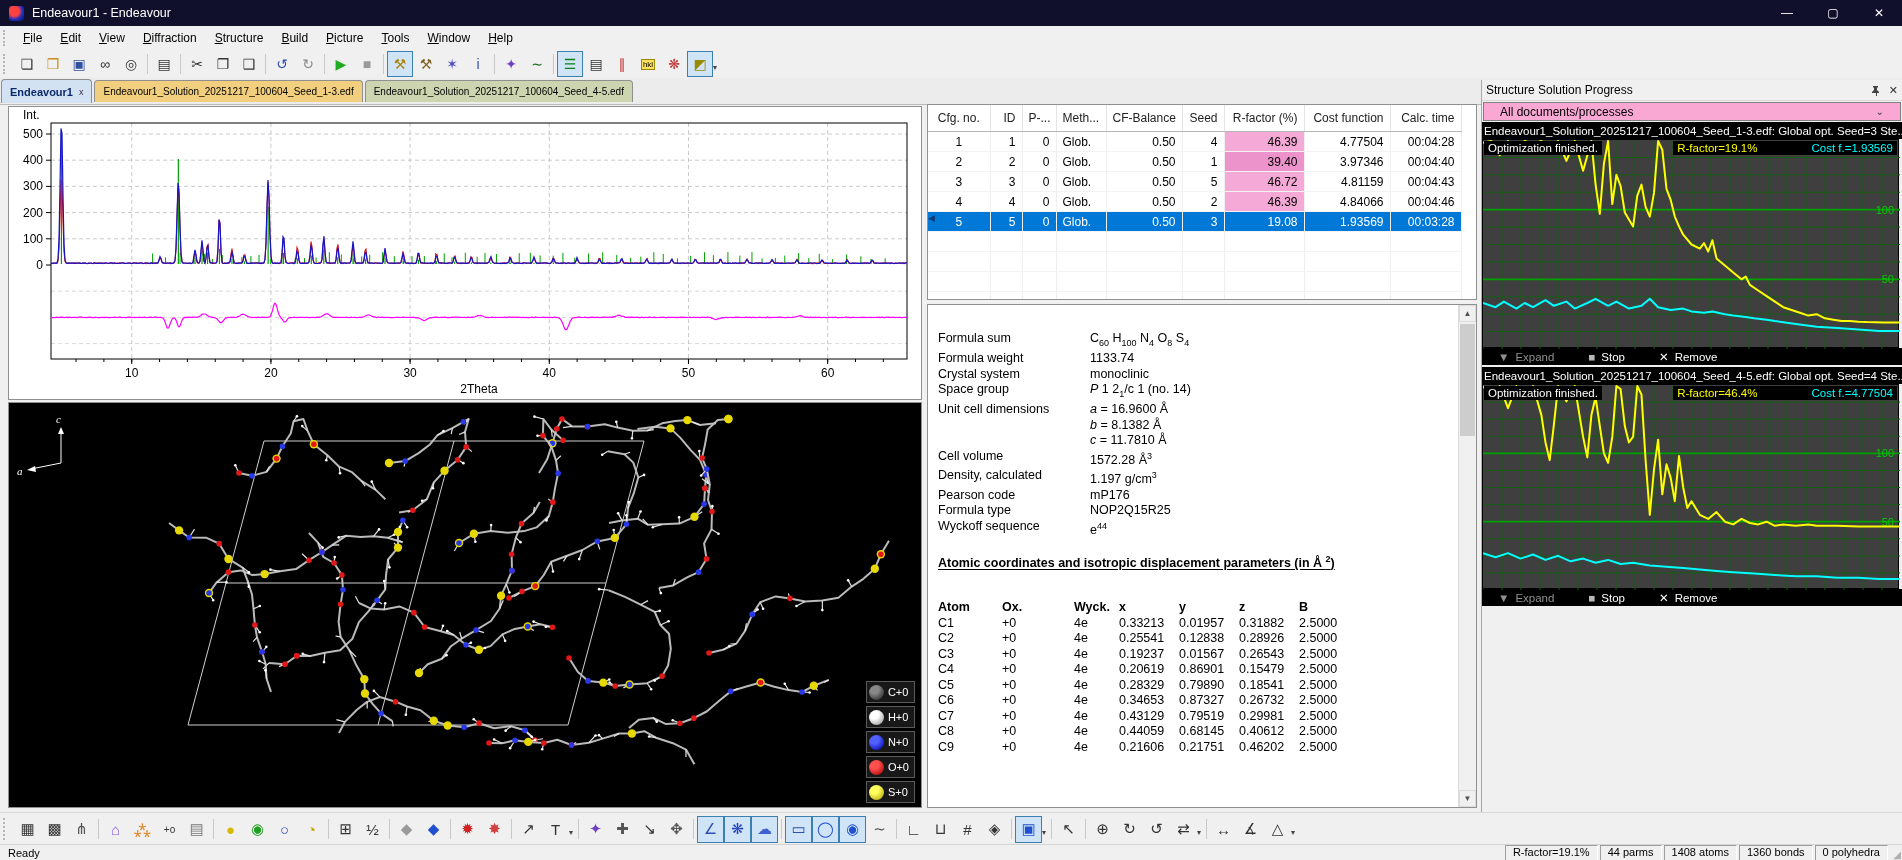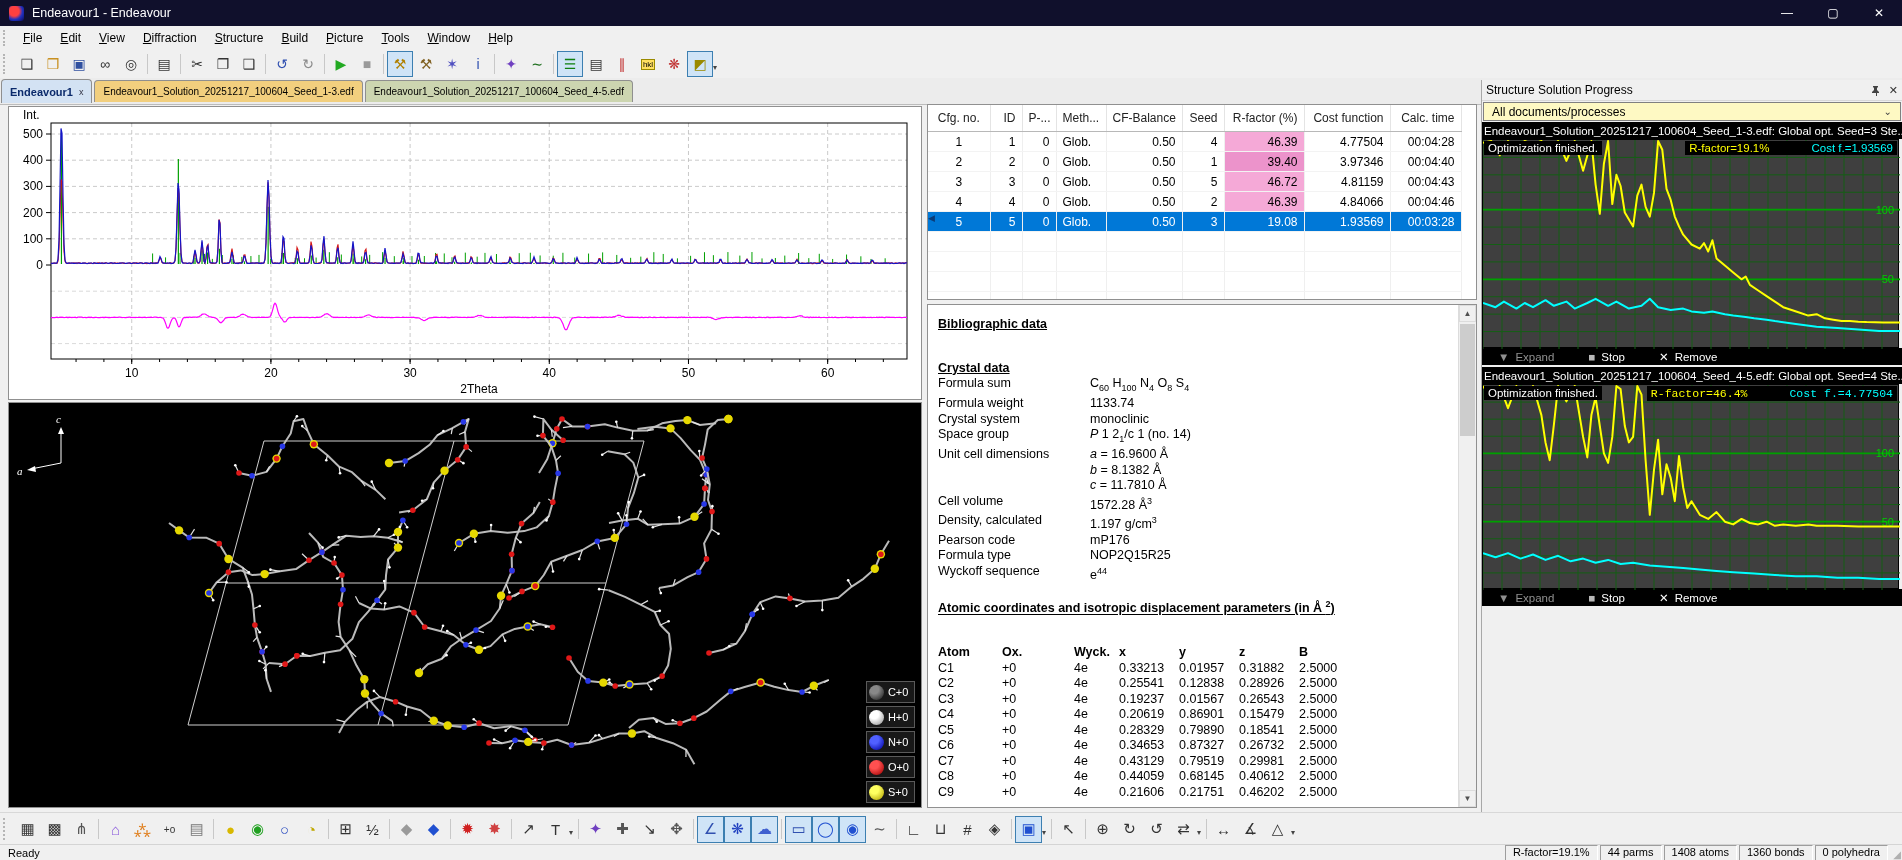--- a/index.html
+++ b/index.html
@@ -72,28 +72,28 @@
   
   #xtal-legend{position:absolute;right:6px;bottom:4px;display:flex;flex-direction:column;gap:3px;}
   .leg-row{display:flex;align-items:center;gap:4px;background:#181818;border:1px solid #5a5a5a;
            padding:1px 5px 1px 2px;height:18px;color:#fff;font-size:11px;}
   .leg-sph{width:15px;height:15px;border-radius:50%;flex:none;}
   
   #progress-panel{position:absolute;left:1481px;top:80px;width:421px;height:732px;background:#f0f0f0;
                   border-left:1px solid #a8a8a8;box-sizing:border-box;}
   #prog-header{height:20px;display:flex;align-items:center;padding:0 4px;font-size:12px;border-bottom:1px solid #d8d8d8;}
   #prog-header .hicons{margin-left:auto;display:flex;gap:8px;align-items:center;color:#333;}
-  #prog-filter{height:17px;margin:1px;border:1px solid #808080;background:#fef9c3;display:flex;align-items:center;
-               padding:0 8px;font-size:12px;}
+  #prog-filter{height:17px;margin:1px;border:1px solid #808080;background:#f9a8d4;display:flex;align-items:center;
+               padding:0 16px;font-size:12px;}
   #prog-filter .chev{margin-left:auto;font-size:10px;color:#444;}
   .job-title{height:17px;background:#000;color:#fff;font-size:11.5px;display:flex;align-items:center;
              padding:0 2px;white-space:nowrap;overflow:hidden;}
   .job-chart{position:relative;background:#3f3f3f;border:1px solid #000;box-sizing:border-box;}
   .chip{position:absolute;background:#000;color:#fff;font-size:11.5px;padding:1px 4px;white-space:nowrap;}
-  .chip .rf{color:#ffff00;} .chip .cf{color:#00ffff;margin-left:10px;padding-left:32px;}
+  .chip .rf{color:#ffff00;} .chip .cf{color:#00ffff;margin-left:22px;padding-left:32px;}
   .job-btns{height:17px;background:#000;color:#fff;font-size:11.5px;display:flex;align-items:center;gap:34px;
             padding-left:16px;}
   .job-btns .b{display:flex;gap:6px;align-items:center;}
   .job-btns .dis{color:#909090;}
   
   #toolbar-bottom{position:absolute;left:0;top:812px;width:100%;height:32px;background:#f0f0f0;
                   border-top:1px solid #d8d8d8;display:flex;align-items:center;}
   #toolbar-bottom .tbtn{width:25px;height:25px;font-size:15px;}
   #statusbar{position:absolute;left:0;top:844px;width:100%;height:16px;background:#f0f0f0;
              border-top:1px solid #d4d4d4;display:flex;align-items:center;font-size:11px;}
@@ -928,23 +928,21 @@
             <td></td>
             <td></td>
             <td></td>
           </tr>
         </tbody>
       </table>
   </div>
 
   <div id="biblio-panel" class="panel">
     <div id="biblio-content">
-        <div class="bib-head">Bibliographic data</div>
         <div style="height:14px"></div>
-        <div class="bib-head" style="margin-bottom: 0px;">Crystal data</div>
         <div class="bib-row">
           <span class="bib-label">Formula sum</span>
           <span class="bib-value">C<sub>60</sub> H<sub>100</sub> N<sub>4</sub> O<sub>8</sub> S<sub>4</sub></span>
         </div>
         <div class="bib-row">
           <span class="bib-label">Formula weight</span>
           <span class="bib-value">1133.74</span>
         </div>
         <div class="bib-row">
           <span class="bib-label">Crystal system</span>
@@ -1195,21 +1193,21 @@
             <line x1="0" y1="136.66666666666666" x2="417" y2="136.66666666666666" stroke="#145f14" stroke-width="1"></line>
             <line x1="0" y1="153.75" x2="417" y2="153.75" stroke="#145f14" stroke-width="1"></line>
             <line x1="0" y1="170.83333333333334" x2="417" y2="170.83333333333334" stroke="#145f14" stroke-width="1"></line>
             <line x1="0" y1="187.91666666666666" x2="417" y2="187.91666666666666" stroke="#145f14" stroke-width="1"></line>
             <line x1="0" y1="68.33333333333334" x2="417" y2="68.33333333333334" stroke="#00a000" stroke-width="1.6"></line>
             <text x="411" y="72.33333333333334" text-anchor="end" fill="#00cc00" font-size="11" font-family="Liberation Sans, sans-serif">100</text>
             <line x1="0" y1="136.66666666666669" x2="417" y2="136.66666666666669" stroke="#00a000" stroke-width="1.6"></line>
             <text x="411" y="140.66666666666669" text-anchor="end" fill="#00cc00" font-size="11" font-family="Liberation Sans, sans-serif">50</text>
             <polyline points="0.0,168.1 12.5,172.2 25.0,168.1 37.5,173.6 50.0,169.5 62.5,174.9 75.1,170.8 87.6,176.3 100.1,173.6 112.6,177.7 125.1,174.9 137.6,179.0 150.1,177.7 166.8,180.4 183.5,181.8 200.2,183.1 216.8,184.5 233.5,185.9 250.2,187.2 271.1,188.6 291.9,190.0 312.8,191.3 333.6,191.3 354.4,192.7 375.3,192.7 396.1,194.1 417.0,194.1" fill="none" stroke="#00ffff" stroke-width="2" stroke-linejoin="round"></polyline>
             <polyline points="0.0,1.0 8.3,13.7 16.7,1.0 25.0,23.2 33.4,1.0 41.7,12.3 50.0,1.0 58.4,30.1 62.5,57.4 66.7,75.2 70.9,39.6 75.1,1.0 83.4,16.4 91.7,1.0 100.1,51.9 104.3,72.4 108.4,30.1 112.6,12.3 116.8,41.0 120.9,68.3 125.1,77.9 129.3,51.9 133.4,1.0 137.6,4.1 141.8,41.0 145.9,57.4 150.1,51.9 154.3,1.0 158.5,9.6 162.6,75.2 166.8,129.8 171.0,84.7 175.1,54.7 179.3,109.3 183.5,79.3 187.7,92.9 191.8,116.2 196.0,71.1 200.2,102.5 204.3,123.0 208.5,116.2 216.8,129.8 225.2,133.9 233.5,127.1 241.9,136.7 250.2,139.4 258.5,133.9 266.9,138.0 275.2,139.4 283.6,136.7 291.9,140.8 300.2,139.4 312.8,140.8 325.3,139.4 333.6,140.8 354.4,140.8 375.3,141.4 396.1,141.6 417.0,141.6" fill="none" stroke="#ffff00" stroke-width="2" stroke-linejoin="round"></polyline>
-          </svg><div class="chip" style="left: 1px; top: 1px;">Optimization finished.</div><div class="chip" style="right: 1px; top: 1px; font-family: Liberation Mono, monospace;"><span class="rf">R-factor=46.4%</span><span class="cf">Cost f.=4.77504</span></div></div>
+          </svg><div class="chip" style="left: 1px; top: 1px;">Optimization finished.</div><div class="chip" style="right: 1px; top: 1px;"><span class="rf">R-factor=46.4%</span><span class="cf">Cost f.=4.77504</span></div></div>
         <div class="job-btns">
           <span class="b dis">
             <span>▼</span>
             <span>Expand</span>
           </span>
           <span class="b">
             <span style="color:#b8b8b8">■</span>
             <span>Stop</span>
           </span>
           <span class="b">

